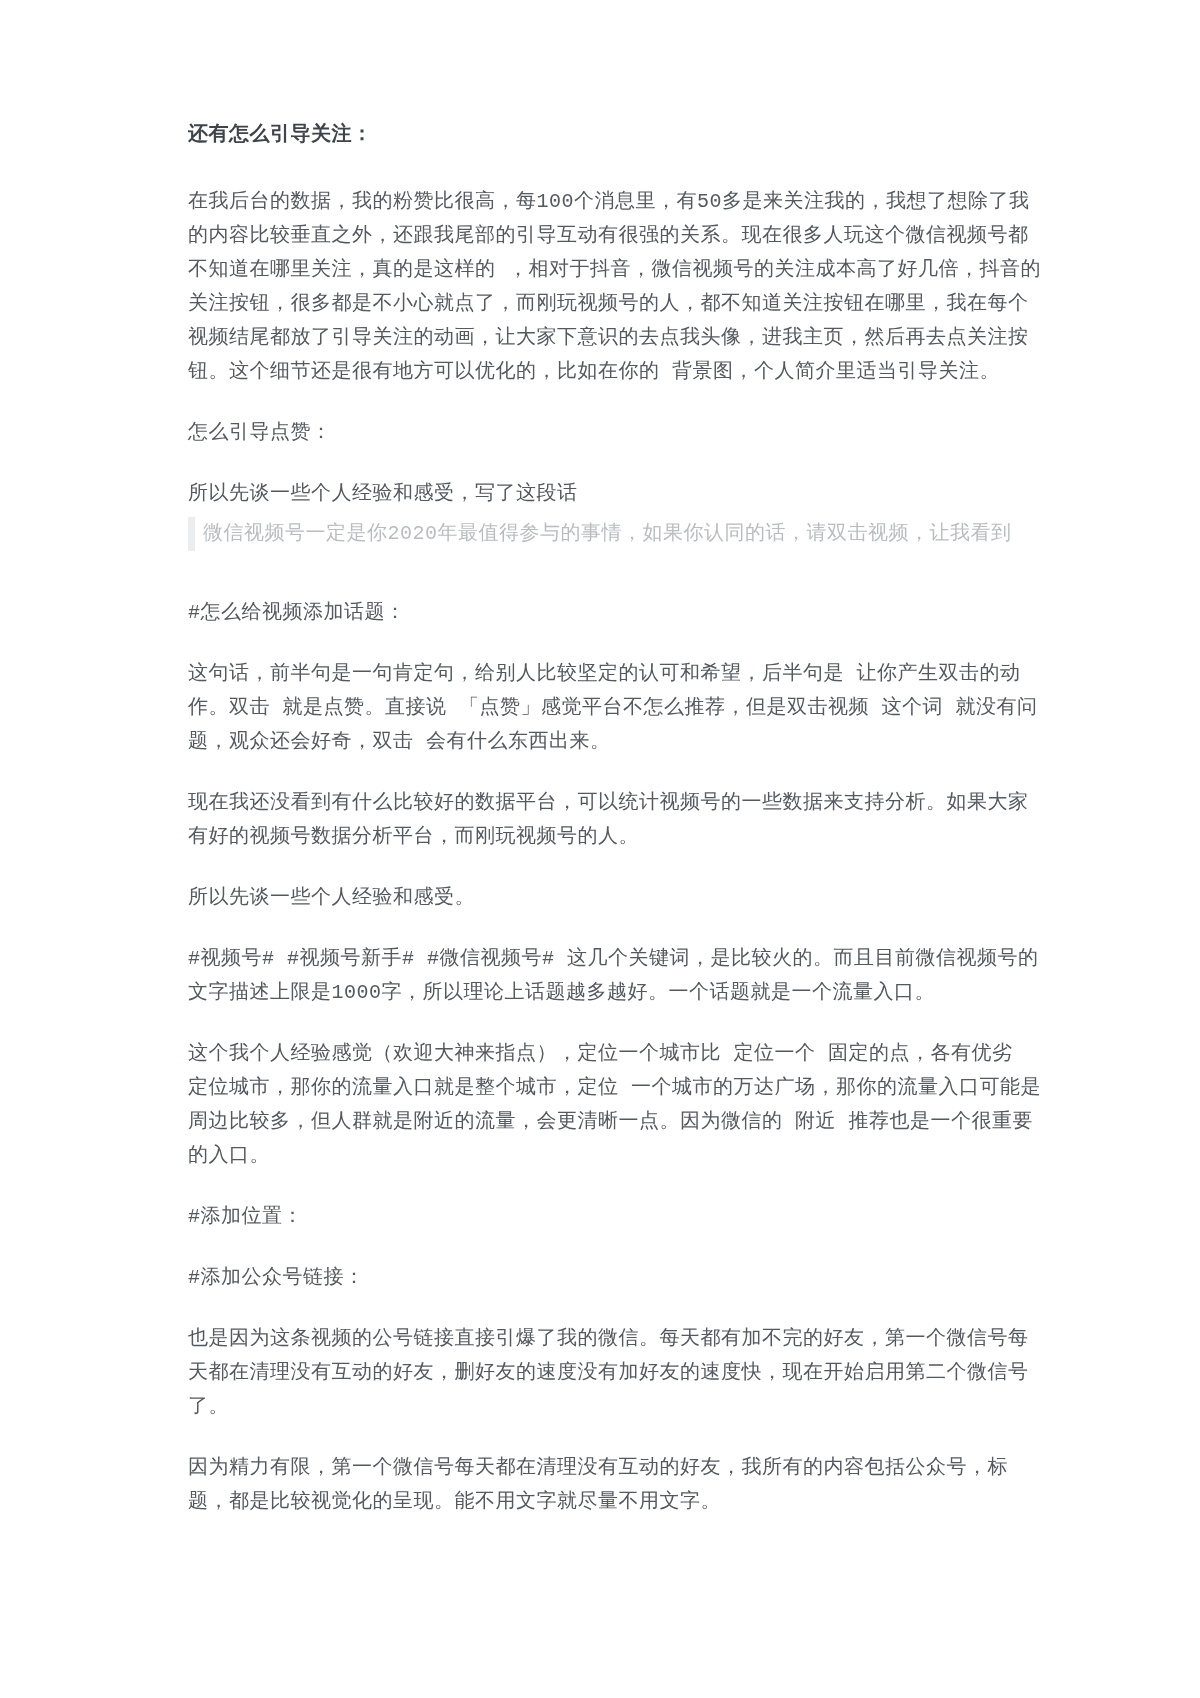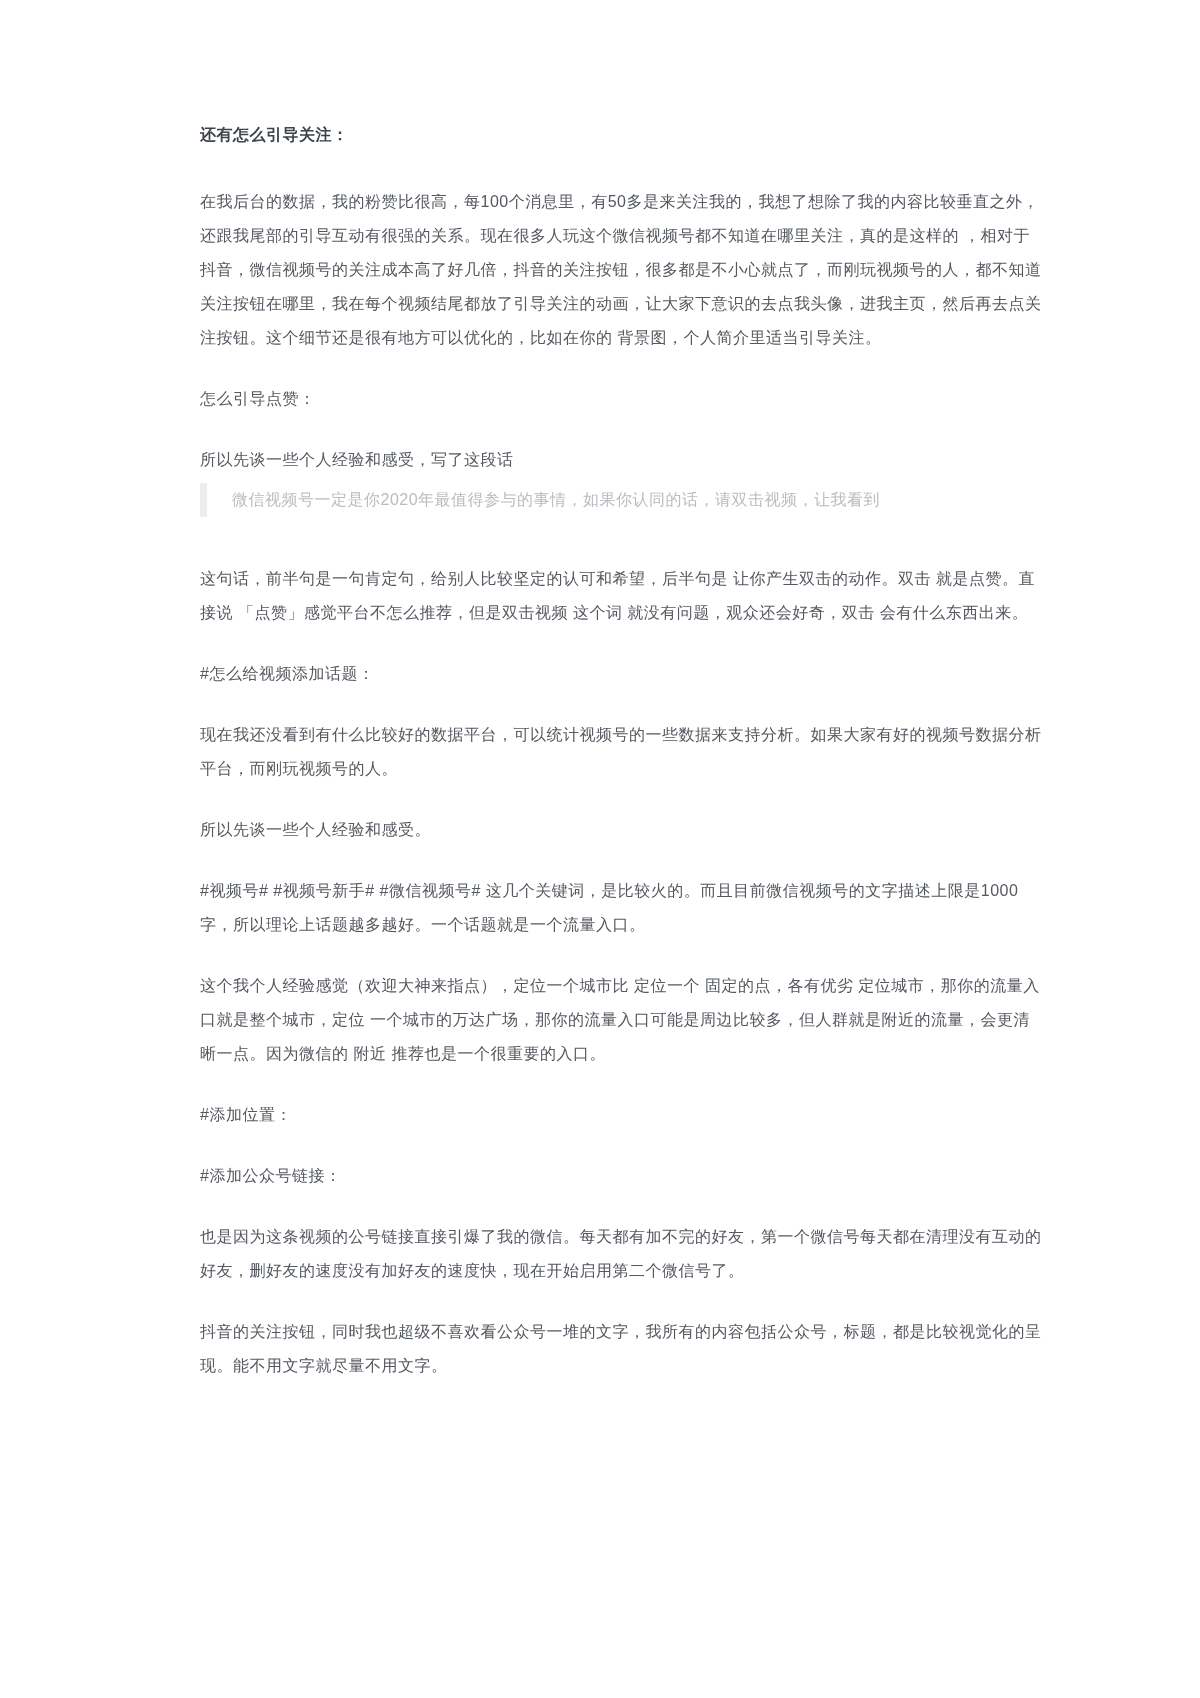--- a/index.html
+++ b/index.html
@@ -14,53 +14,54 @@
     overflow: hidden;
     font-family: "Liberation Sans", "DejaVu Sans", sans-serif;
   }
   .article {
     position: absolute;
     left: 188px;
     top: 118px;
     width: 856px;
   }
   .blk {
-    font-size: 16px;
+    font-size: 20px;
     line-height: 34px;
     letter-spacing: 0.5px;
     color: #54585f;
-    margin: 0 0 27px 12px;
+    margin: 0 0 27px 0;
     text-align: left;
     word-break: break-all;
+    font-family: Liberation Mono, monospace;
   }
   .blk.heading {
     font-weight: bold;
     color: #3f444b;
     margin-bottom: 33px;
   }
   .blk.quote {
     color: #b9bcc0;
     border-left: 7px solid #ebedef;
-    padding-left: 25px;
+    padding-left: 8px;
     margin-top: -21px;   
     margin-bottom: 45px;
   }
 </style>
 </head>
 <body>
 
 <div class="article">
     <div class="blk heading">还有怎么引导关注：</div>
     <div class="blk paragraph">在我后台的数据，我的粉赞比很高，每100个消息里，有50多是来关注我的，我想了想除了我的内容比较垂直之外，还跟我尾部的引导互动有很强的关系。现在很多人玩这个微信视频号都不知道在哪里关注，真的是这样的 ，相对于抖音，微信视频号的关注成本高了好几倍，抖音的关注按钮，很多都是不小心就点了，而刚玩视频号的人，都不知道关注按钮在哪里，我在每个视频结尾都放了引导关注的动画，让大家下意识的去点我头像，进我主页，然后再去点关注按钮。这个细节还是很有地方可以优化的，比如在你的 背景图，个人简介里适当引导关注。</div>
     <div class="blk paragraph">怎么引导点赞：</div>
     <div class="blk paragraph">所以先谈一些个人经验和感受，写了这段话</div>
     <div class="blk quote">微信视频号一定是你2020年最值得参与的事情，如果你认同的话，请双击视频，让我看到</div>
+    <div class="blk paragraph">#怎么给视频添加话题：</div>
     <div class="blk paragraph">这句话，前半句是一句肯定句，给别人比较坚定的认可和希望，后半句是 让你产生双击的动作。双击 就是点赞。直接说 「点赞」感觉平台不怎么推荐，但是双击视频 这个词 就没有问题，观众还会好奇，双击 会有什么东西出来。</div>
-    <div class="blk paragraph">#怎么给视频添加话题：</div>
     <div class="blk paragraph">现在我还没看到有什么比较好的数据平台，可以统计视频号的一些数据来支持分析。如果大家有好的视频号数据分析平台，而刚玩视频号的人。</div>
     <div class="blk paragraph">所以先谈一些个人经验和感受。</div>
     <div class="blk paragraph">#视频号# #视频号新手# #微信视频号# 这几个关键词，是比较火的。而且目前微信视频号的文字描述上限是1000字，所以理论上话题越多越好。一个话题就是一个流量入口。</div>
     <div class="blk paragraph">这个我个人经验感觉（欢迎大神来指点），定位一个城市比 定位一个 固定的点，各有优劣 定位城市，那你的流量入口就是整个城市，定位 一个城市的万达广场，那你的流量入口可能是周边比较多，但人群就是附近的流量，会更清晰一点。因为微信的 附近 推荐也是一个很重要的入口。</div>
     <div class="blk paragraph">#添加位置：</div>
     <div class="blk paragraph">#添加公众号链接：</div>
     <div class="blk paragraph">也是因为这条视频的公号链接直接引爆了我的微信。每天都有加不完的好友，第一个微信号每天都在清理没有互动的好友，删好友的速度没有加好友的速度快，现在开始启用第二个微信号了。</div>
-    <div class="blk paragraph">抖音的关注按钮，同时我也超级不喜欢看公众号一堆的文字，我所有的内容包括公众号，标题，都是比较视觉化的呈现。能不用文字就尽量不用文字。</div>
+    <div class="blk paragraph">因为精力有限，第一个微信号每天都在清理没有互动的好友，我所有的内容包括公众号，标题，都是比较视觉化的呈现。能不用文字就尽量不用文字。</div>
   </div>
 
 </body></html>

